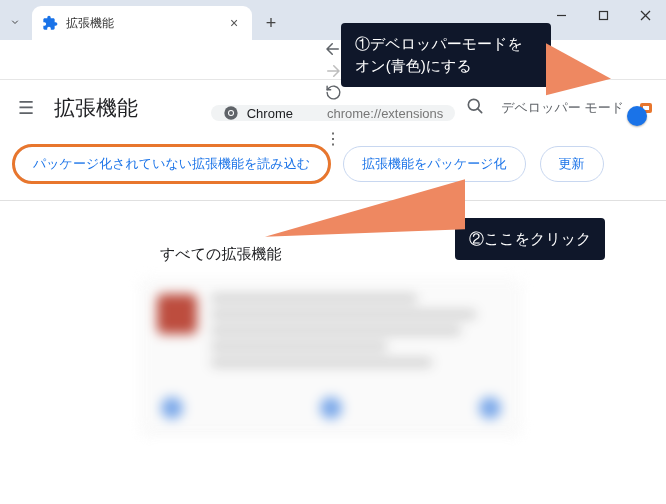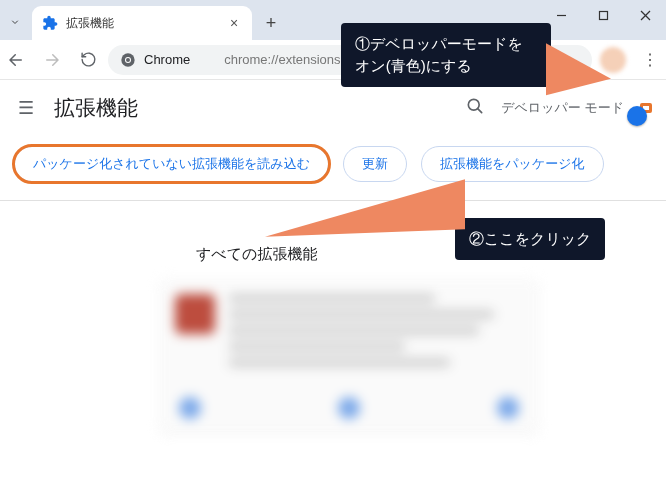--- a/index.html
+++ b/index.html
@@ -10,21 +10,21 @@
     .tabdrop { width: 30px; height: 36px; display: flex; align-items: center; justify-content: center; color: #444; }
     .tab { background: #fff; height: 34px; border-radius: 9px 9px 0 0; display: flex; align-items: center; padding: 0 10px; gap: 8px; margin-left: 2px; min-width: 220px; }
     .tab .favicon { width: 16px; height: 16px; }
     .tab .title { font-size: 12px; color: #333; flex: 1; white-space: nowrap; overflow: hidden; }
     .tab .close { width: 16px; height: 16px; display: flex; align-items: center; justify-content: center; color: #555; font-size: 14px; }
     .newtab { width: 30px; height: 30px; display: flex; align-items: center; justify-content: center; color: #444; font-size: 18px; margin-left: 4px; margin-bottom: 2px; }
     .wincontrols { position: absolute; right: 0; top: 0; display: flex; }
     .wincontrols div { width: 42px; height: 30px; display: flex; align-items: center; justify-content: center; color: #333; font-size: 11px; }
 
     
-    .urlrow { height: 40px; background: #fff; display: flex; align-items: center; padding: 0 0; gap: 4px; border-bottom: 1px solid #e6e6e6; }
+    .urlrow { height: 40px; background: #fff; display: flex; align-items: center; padding: 0 12px; gap: 4px; border-bottom: 1px solid #e6e6e6; flex-direction: column; }
     .navbtn { width: 32px; height: 32px; display: flex; align-items: center; justify-content: center; color: #555; border-radius: 50%; }
     .navbtn.dis { color: #bbb; }
     .omni { flex: 1; height: 30px; background: #f1f3f4; border-radius: 15px; display: flex; align-items: center; padding: 0 12px; gap: 8px; font-size: 13px; }
     .omni .chromeicon { width: 16px; height: 16px; display: flex; align-items: center; justify-content: center; }
     .omni .host { color: #202124; }
     .omni .path { color: #777; margin-left: 26px; }
     .avatar { width: 26px; height: 26px; border-radius: 50%; background: #f5d0b8; margin: 0 4px; filter: blur(2px); }
     .menu3 { width: 32px; height: 32px; display: flex; align-items: center; justify-content: center; color: #555; font-size: 16px; }
 
     
@@ -36,21 +36,21 @@
     .toggle-wrap { border: 3px solid #e8762d; padding: 2px 3px; border-radius: 2px; }
     .toggle { width: 32px; height: 16px; background: #aecbfa; border-radius: 8px; position: relative; }
     .toggle::after { content: ""; position: absolute; right: -1px; top: -2px; width: 20px; height: 20px; background: #1a73e8; border-radius: 50%; box-shadow: 0 1px 2px rgba(0,0,0,.3); }
 
     
     .btnrow { padding: 10px 14px 18px; display: flex; gap: 14px; border-bottom: 1px solid #e0e0e0; }
     .pillbtn { border: 1.5px solid #c8d7f0; color: #1a73e8; background: #fff; border-radius: 20px; padding: 8px 18px; font-size: 13px; cursor: pointer; white-space: nowrap; font-family: Liberation Mono, monospace; }
     .pillbtn.hl { outline: 3px solid #e8762d; outline-offset: -1px; }
 
     
-    .content { padding: 20px 4px 0 0; text-align: center; margin-left: 36px; }
+    .content { padding: 20px 4px 0 0; text-align: center; }
     .sectiontitle { font-size: 15px; color: #202124; margin: 24px 0 14px 160px; text-align: left; }
     .card { width: 380px; height: 155px; margin: 0 auto; background: #fafafa; border-radius: 8px; box-shadow: 0 1px 3px rgba(0,0,0,.12); position: relative; filter: blur(6px); opacity: .9; padding: 16px; }
     .card .sq { width: 40px; height: 40px; background: #b63a2a; border-radius: 6px; }
     .card .lines { position: absolute; left: 70px; top: 16px; right: 16px; }
     .card .lines div { height: 9px; background: #ccc; margin-bottom: 7px; border-radius: 3px; }
     .card .dots { position: absolute; bottom: 14px; left: 20px; right: 20px; display: flex; justify-content: space-between; }
     .card .dots span { width: 22px; height: 22px; border-radius: 50%; background: #6ea0e8; }
 
     
     .annot { position: absolute; background: #0f172a; color: #fff; font-size: 15px; padding: 10px 14px; border-radius: 4px; line-height: 1.45; z-index: 50; }
@@ -136,22 +136,22 @@
         <line x1="20" y1="20" x2="15.2" y2="15.2" stroke="#5f6368" stroke-width="2" stroke-linecap="round"></line>
       </svg></span>
   <span class="devlabel">デベロッパー モード</span>
   <span class="toggle-wrap">
     <span class="toggle"></span>
   </span>
 </div>
 
 <div class="btnrow">
   <button class="pillbtn hl">パッケージ化されていない拡張機能を読み込む</button>
+  <button class="pillbtn">拡張機能をパッケージ化</button>
   <button class="pillbtn">更新</button>
-  <button class="pillbtn">拡張機能をパッケージ化</button>
 </div>
 
 <div class="content">
   <div class="sectiontitle">すべての拡張機能</div>
   <div class="card">
     <div class="sq"></div>
     <div class="lines">
         <div style="width:70%"></div>
         <div style="width:90%"></div>
         <div style="width:85%"></div>

